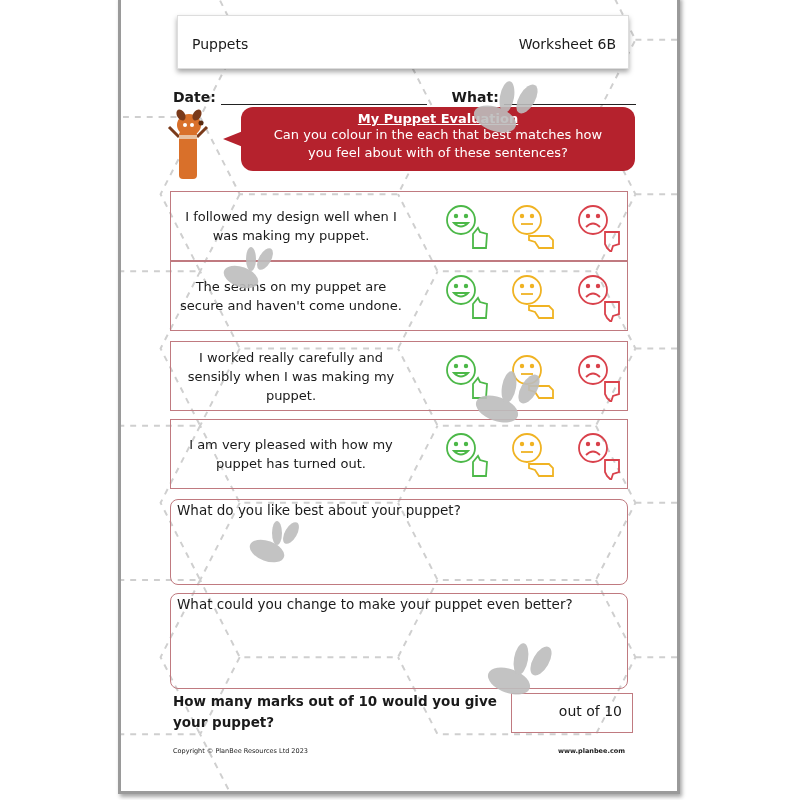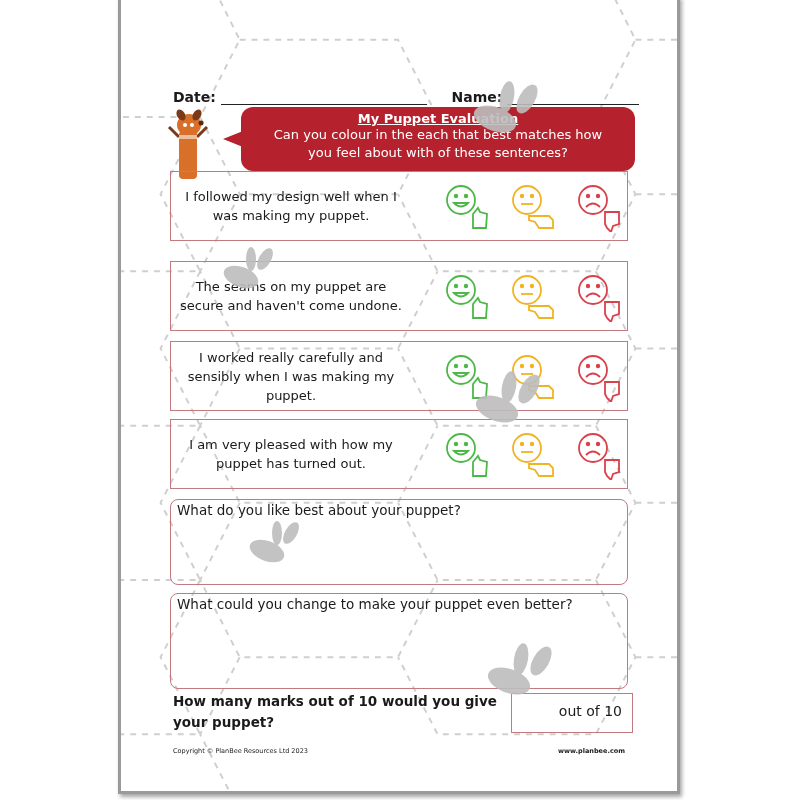--- a/index.html
+++ b/index.html
@@ -54,25 +54,29 @@
       <path d="M80 430 L40 508 L80 586 L-10 586"></path>
       <path d="M120 508 L80 586 L120 664 L280 664 L320 586"></path>
       <path d="M520 508 L600 508"></path>
       <path d="M480 586 L520 664 L480 742 L320 742 L280 664"></path>
       <path d="M80 586 L40 664 L80 742 L-10 742"></path>
       <path d="M120 664 L80 742 L120 820"></path>
       <path d="M520 664 L600 664"></path>
     </g>
   </svg>
 
+  <div class="header-box">
+    <span class="title">Puppets</span>
+    <span class="ws">Worksheet 6B</span>
+  </div>
 
   <div class="namerow">
     <span>Date:</span>
     <span class="line" style="width:206px;height:14px;margin-right:20px;"></span>
-    <span>Name:</span>
+    <span>What:</span>
     <span class="line" style="width:132px;height:14px;"></span>
   </div>
 
   <svg class="dog" viewBox="0 0 44 72">
     <rect x="14" y="24" width="18" height="48" rx="4" fill="#d9702a"></rect>
     <ellipse cx="24" cy="18" rx="12" ry="11" fill="#d9702a"></ellipse>
     <ellipse cx="16" cy="8" rx="4" ry="6" fill="#7a3a1a" transform="rotate(-30 16 8)"></ellipse>
     <ellipse cx="32" cy="8" rx="4" ry="6" fill="#7a3a1a" transform="rotate(30 32 8)"></ellipse>
     <circle cx="20" cy="18" r="2" fill="#fff"></circle>
       <circle cx="27" cy="18" r="2" fill="#fff"></circle>
@@ -81,21 +85,21 @@
       <path d="M32 30 L42 20" stroke="#7a3a1a" stroke-width="3"></path>
     <rect x="14" y="28" width="18" height="4" fill="#e8c0a0"></rect>
   </svg>
 
   <div class="bubble">
     <div class="bt">My Puppet Evaluation</div>
     <div class="bs">Can you colour in the each that best matches how</div>
     <div class="bs">you feel about with of these sentences?</div>
   </div>
 
-  <div class="stmt" style="top:172px;padding-left:30px;">
+  <div class="stmt" style="top:192px;padding-left:30px;">
     <div class="txt">I followed my design well when I was making my puppet.</div>
     <div class="faces">
       <svg class="face" style="left:0" viewBox="0 0 50 50">
           <g fill="none" stroke="#4cb848" stroke-width="1.8">
             <circle cx="18" cy="18" r="14"></circle>
             <circle cx="13" cy="14" r="1.3" fill="#4cb848"></circle>
             <circle cx="23" cy="14" r="1.3" fill="#4cb848"></circle>
             <path d="M11 21 Q18 28 25 21 Z"></path>
             <path d="M30 46 L30 32 L35 26 L37 30 L44 32 L43 46 Z"></path>
           </g>

